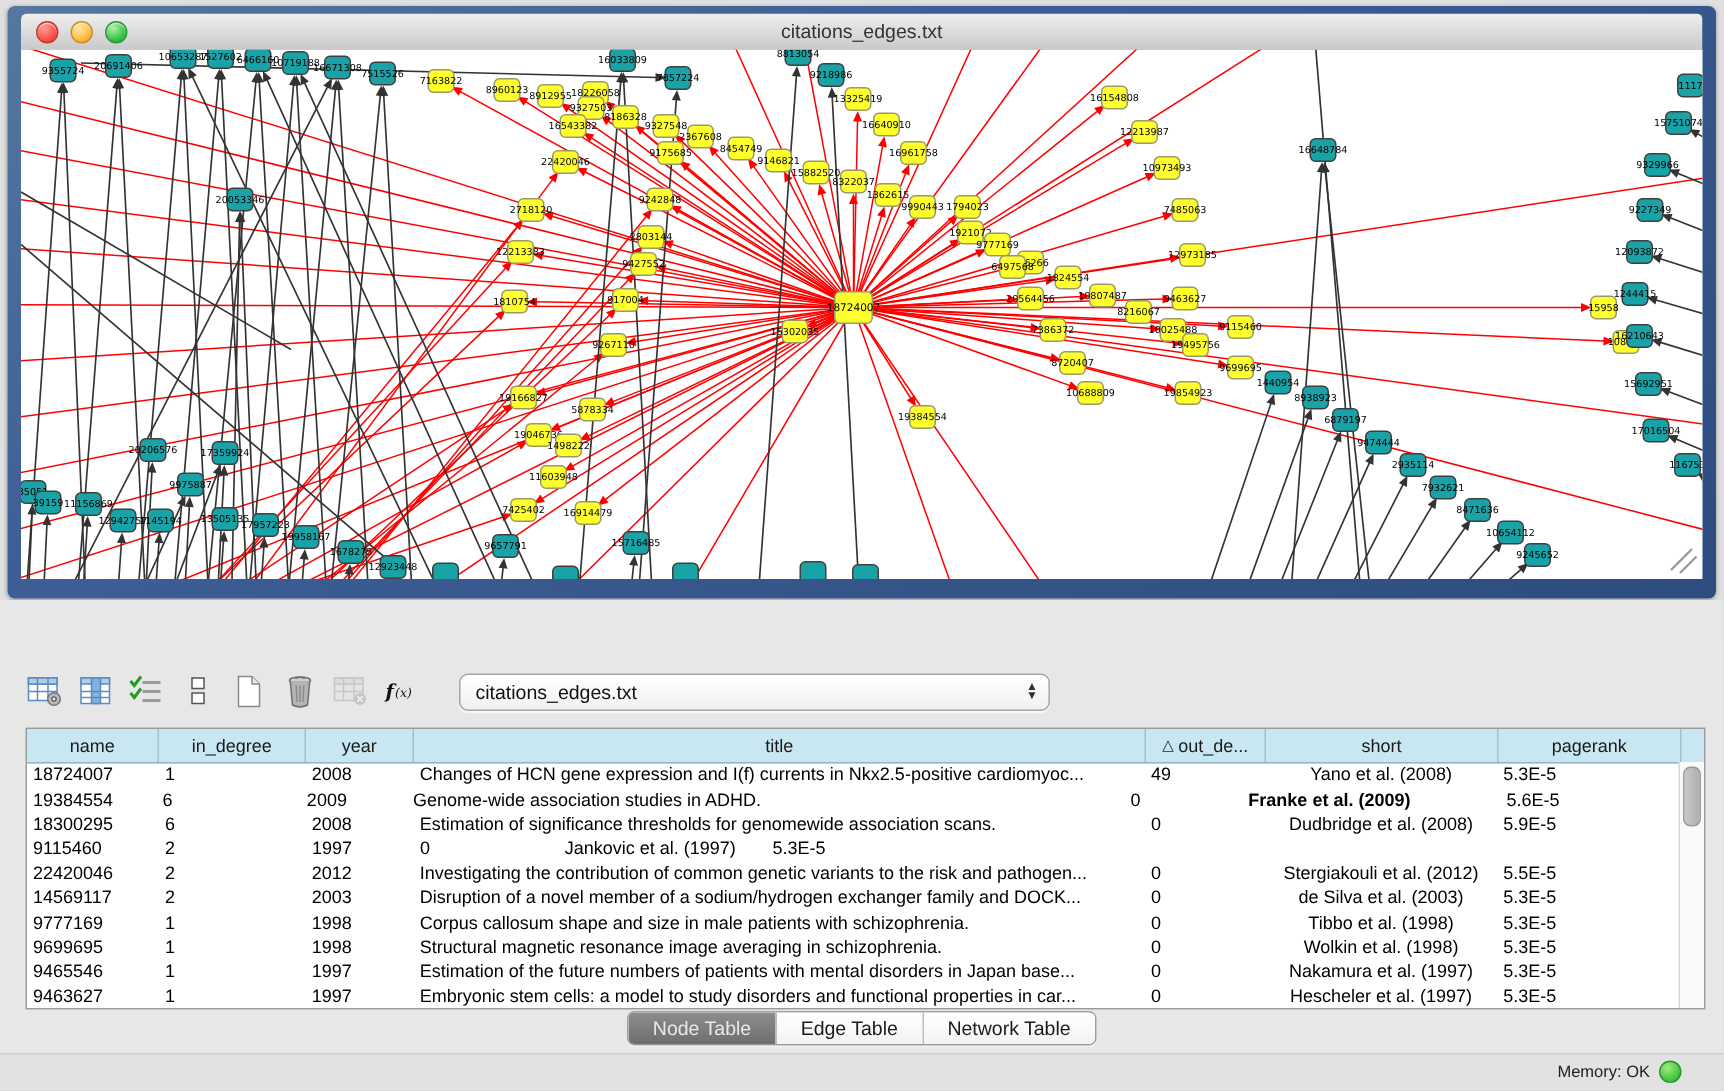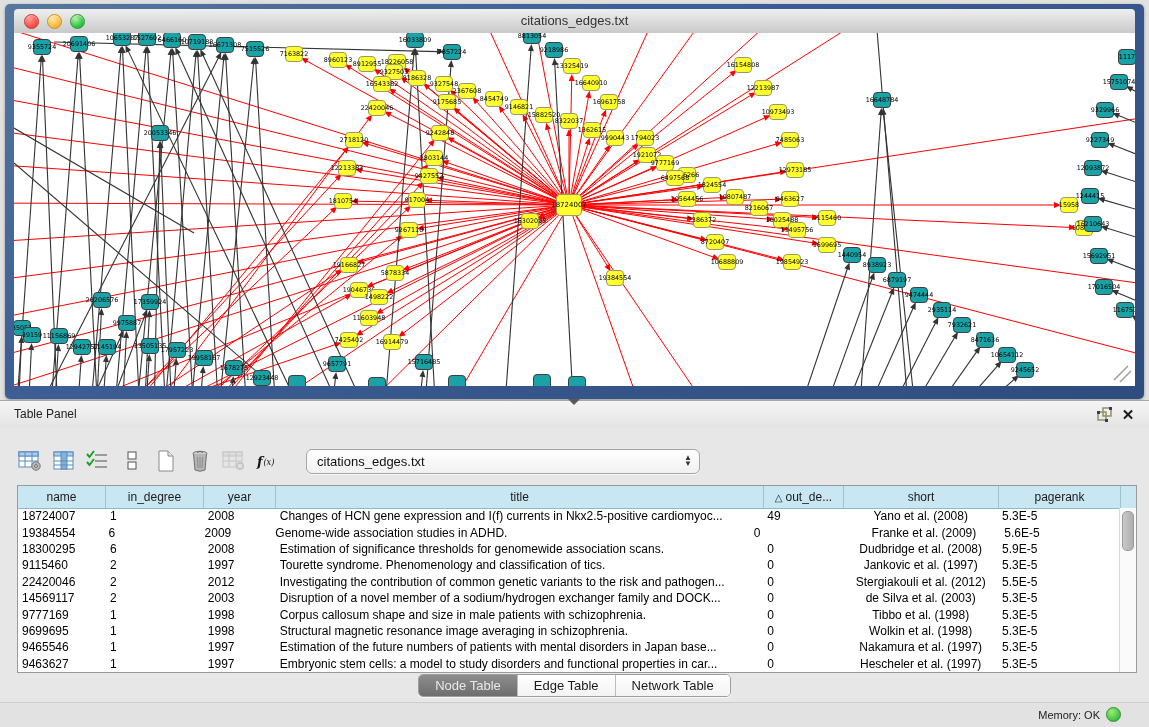--- a/index.html
+++ b/index.html
@@ -622,34 +622,20 @@
           </g>
         <g>
           <line x1="1100" y1="347" x2="1114" y2="333" stroke="#9a9a9a" stroke-width="1.5"></line>
           <line x1="1106" y1="349" x2="1117" y2="338" stroke="#9a9a9a" stroke-width="1.5"></line>
         </g>
       </svg>
     </div>
   </div>
 
   <div class="table-panel">
-    <div class="panel-titlebar">
-      <div class="splitter-grip"></div>
-      <div class="panel-title">Table Panel</div>
-      <div class="panel-btn float-btn">
-        <svg width="18" height="18" viewBox="0 0 18 18">
-          <rect x="3" y="6" width="8" height="8" fill="none" stroke="#8f8a60" stroke-width="1.4"></rect>
-          <rect x="8" y="2" width="8" height="8" fill="none" stroke="#8f8a60" stroke-width="1.4"></rect>
-          <rect x="2" y="5" width="3" height="3" fill="#2e3f66"></rect>
-          <rect x="10" y="13" width="3" height="3" fill="#2e3f66"></rect>
-          <rect x="14" y="1" width="3" height="3" fill="#2e3f66"></rect>
-        </svg>
-      </div>
-      <div class="panel-btn close-btn">✕</div>
-    </div>
 
     <div class="panel-body">
       <div class="toolbar" id="toolbar">
 
         <div class="tool">
             <svg width="24" height="22" viewBox="0 0 24 22">
               <rect x="1" y="2" width="19" height="15" fill="#fff" stroke="#5b8bc0"></rect>
               <rect x="1" y="2" width="19" height="4" fill="#aecdе8" stroke="#5b8bc0"></rect>
               <rect x="1" y="2" width="19" height="4" fill="#aecde8" stroke="#5b8bc0"></rect>
               <line x1="7" y1="2" x2="7" y2="17" stroke="#5b8bc0"></line>
@@ -759,37 +745,36 @@
               <div class="td" style="width: 80px; text-align: left;">49</div>
               <div class="td" style="width: 155px; text-align: center;">Yano et al. (2008)</div>
               <div class="td" style="width: 122px; text-align: left;">5.3E-5</div>
             </div>
             <div class="tr">
               <div class="td" style="width: 88px; text-align: left;">19384554</div>
               <div class="td" style="width: 98px; text-align: left;">6</div>
               <div class="td" style="width: 72px; text-align: left;">2009</div>
               <div class="td" style="width: 488px; text-align: left;">Genome-wide association studies in ADHD.</div>
               <div class="td" style="width: 80px; text-align: left;">0</div>
-              <div class="td" style="width: 155px; text-align: right;">Franke et al. (2009)</div>
+              <div class="td" style="width: 155px; text-align: left; font-weight: bold;">Franke et al. (2009)</div>
               <div class="td" style="width: 122px; text-align: left; margin-left: 20px;">5.6E-5</div>
             </div>
             <div class="tr">
               <div class="td" style="width: 88px; text-align: left;">18300295</div>
               <div class="td" style="width: 98px; text-align: left;">6</div>
               <div class="td" style="width: 72px; text-align: left;">2008</div>
               <div class="td" style="width: 488px; text-align: left;">Estimation of significance thresholds for genomewide association scans.</div>
               <div class="td" style="width: 80px; text-align: left;">0</div>
               <div class="td" style="width: 155px; text-align: center;">Dudbridge et al. (2008)</div>
               <div class="td" style="width: 122px; text-align: left;">5.9E-5</div>
             </div>
             <div class="tr">
               <div class="td" style="width: 88px; text-align: left;">9115460</div>
               <div class="td" style="width: 98px; text-align: left;">2</div>
               <div class="td" style="width: 72px; text-align: left;">1997</div>
-              <div class="td" style="width: 488px; text-align: left;">Tourette syndrome. Phenomenology and classification of tics.</div>
               <div class="td" style="width: 80px; text-align: left;">0</div>
               <div class="td" style="width: 155px; text-align: center;">Jankovic et al. (1997)</div>
               <div class="td" style="width: 122px; text-align: left;">5.3E-5</div>
             </div>
             <div class="tr">
               <div class="td" style="width: 88px; text-align: left;">22420046</div>
               <div class="td" style="width: 98px; text-align: left;">2</div>
               <div class="td" style="width: 72px; text-align: left;">2012</div>
               <div class="td" style="width: 488px; text-align: left;">Investigating the contribution of common genetic variants to the risk and pathogen...</div>
               <div class="td" style="width: 80px; text-align: left;">0</div>

